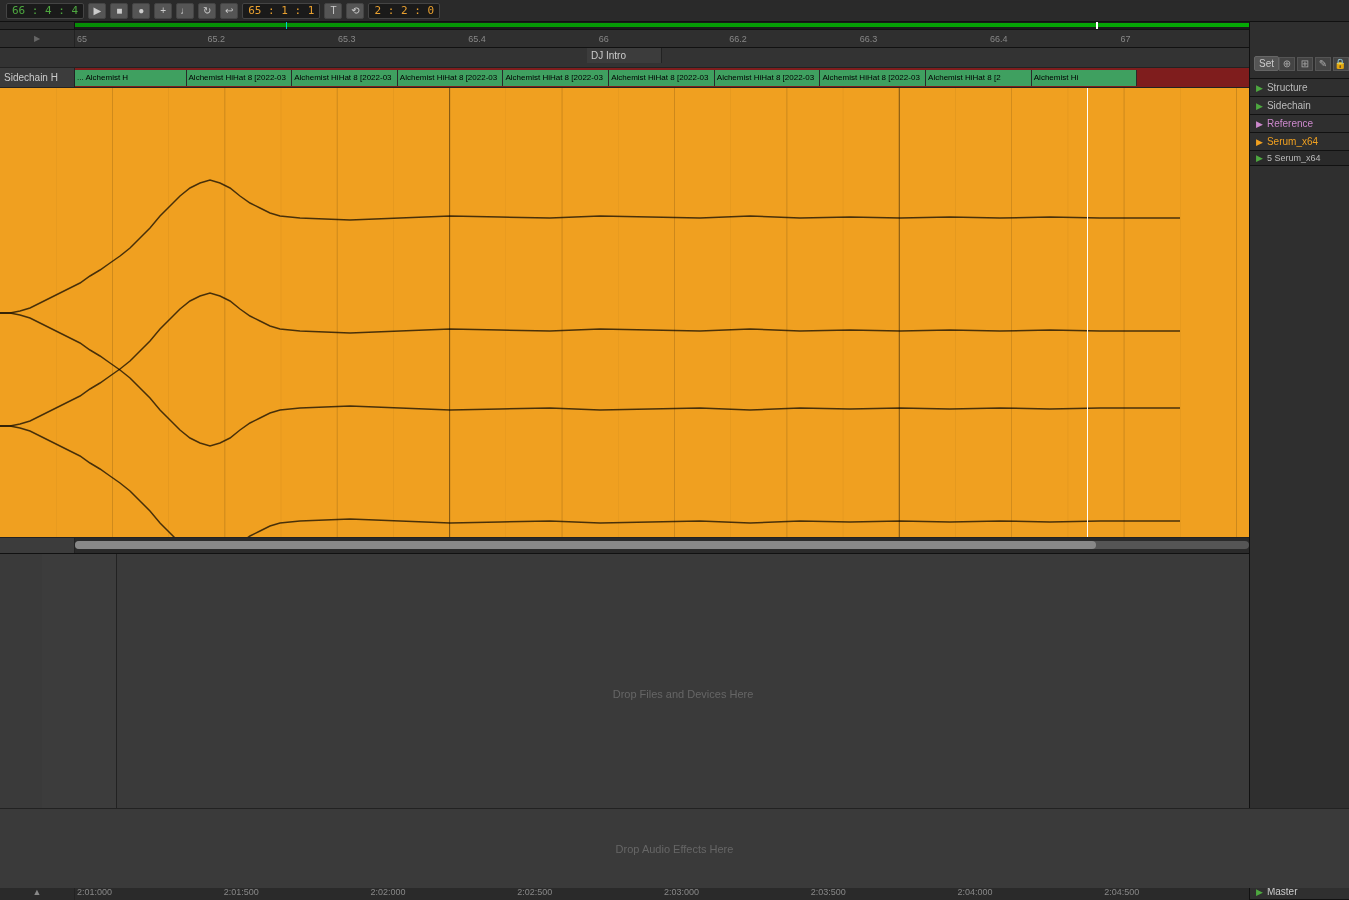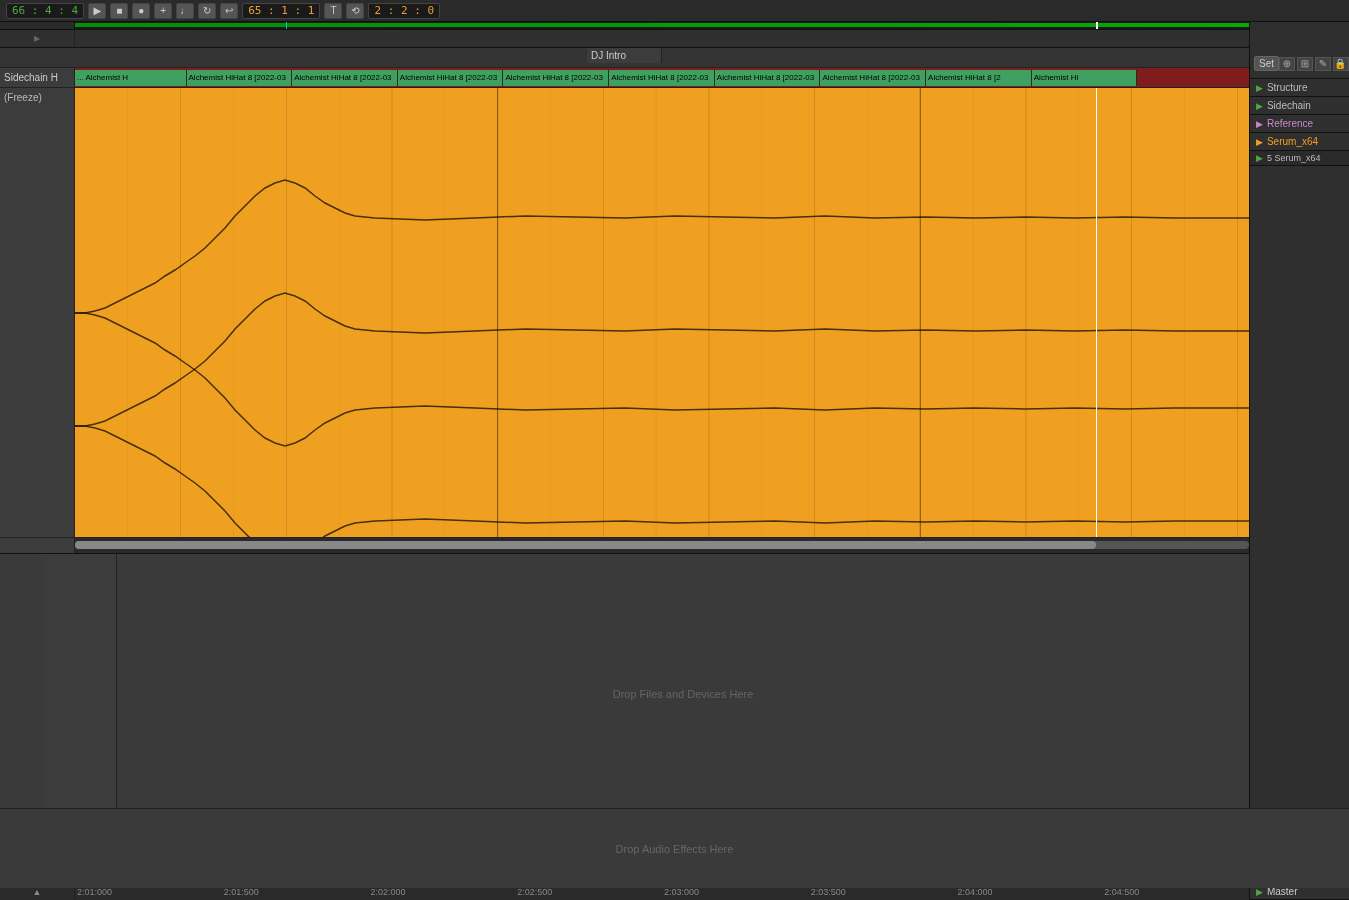--- a/index.html
+++ b/index.html
@@ -367,20 +367,31 @@
 
         <div style="position:absolute;top:0;left:18%;width:1px;height:8px;background:#00cccc;"></div>
       </div>
     </div>
 
     <div class="timeline-ruler">
       <div style="width:75px;min-width:75px;background:#2f2f2f;height:100%;border-right:1px solid #222;display:flex;align-items:center;justify-content:center;font-size:9px;color:#666;">
 
         <span style="font-size:8px;">▶</span>
       </div>
+      <div class="ruler-numbers">
+        <div class="ruler-mark">65</div>
+        <div class="ruler-mark">65.2</div>
+        <div class="ruler-mark">65.3</div>
+        <div class="ruler-mark">65.4</div>
+        <div class="ruler-mark">66</div>
+        <div class="ruler-mark">66.2</div>
+        <div class="ruler-mark">66.3</div>
+        <div class="ruler-mark">66.4</div>
+        <div class="ruler-mark">67</div>
+      </div>
     </div>
 
     <div class="track-row dj-intro">
       <div class="track-label-area">DJ Intro</div>
       <div class="dj-intro-clip">DJ Intro</div>
     </div>
 
     <div class="track-row hihat">
       <div class="track-label-area">Sidechain H</div>
       <div class="hihat-clips">
@@ -391,23 +402,20 @@
         <div class="hihat-clip" style="width:9%">Alchemist HiHat 8 [2022-03</div>
         <div class="hihat-clip" style="width:9%">Alchemist HiHat 8 [2022-03</div>
         <div class="hihat-clip" style="width:9%">Alchemist HiHat 8 [2022-03</div>
         <div class="hihat-clip" style="width:9%">Alchemist HiHat 8 [2022-03</div>
         <div class="hihat-clip" style="width:9%">Alchemist HiHat 8 [2</div>
         <div class="hihat-clip" style="width:9%">Alchemist Hi</div>
       </div>
     </div>
 
     <div style="display:flex;height:450px;border-bottom:1px solid #222;">
-      <div class="waveform-label">
-        <span>(Freeze)</span>
-      </div>
       <div class="waveform-content">
 
         <svg class="beat-lines" xmlns="http://www.w3.org/2000/svg" width="100%" height="100%">
 
           <line x1="9%" y1="0" x2="9%" y2="100%" stroke="#000" stroke-width="0.5" opacity="0.3"></line>
           <line x1="18%" y1="0" x2="18%" y2="100%" stroke="#000" stroke-width="0.5" opacity="0.3"></line>
           <line x1="27%" y1="0" x2="27%" y2="100%" stroke="#000" stroke-width="0.5" opacity="0.3"></line>
           <line x1="36%" y1="0" x2="36%" y2="100%" stroke="#000" stroke-width="1" opacity="0.5"></line>
           <line x1="45%" y1="0" x2="45%" y2="100%" stroke="#000" stroke-width="0.5" opacity="0.3"></line>
           <line x1="54%" y1="0" x2="54%" y2="100%" stroke="#000" stroke-width="0.5" opacity="0.3"></line>

